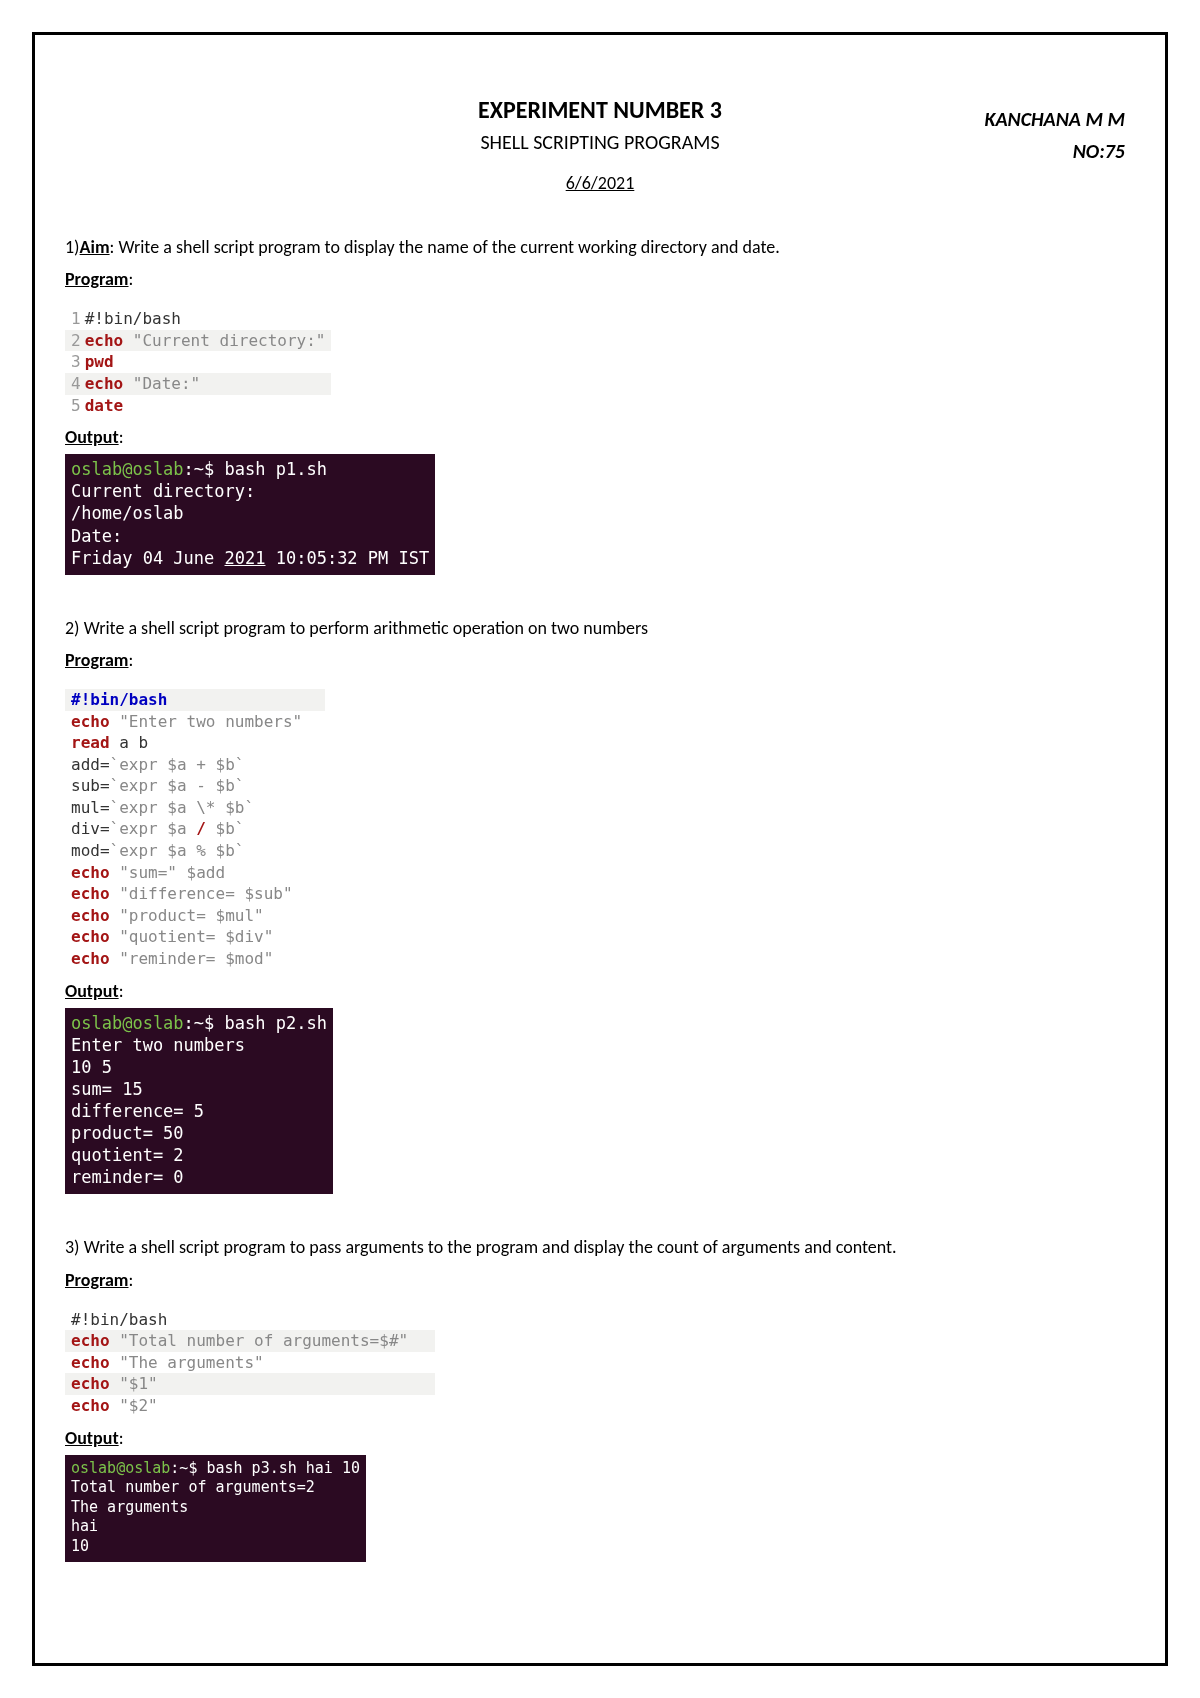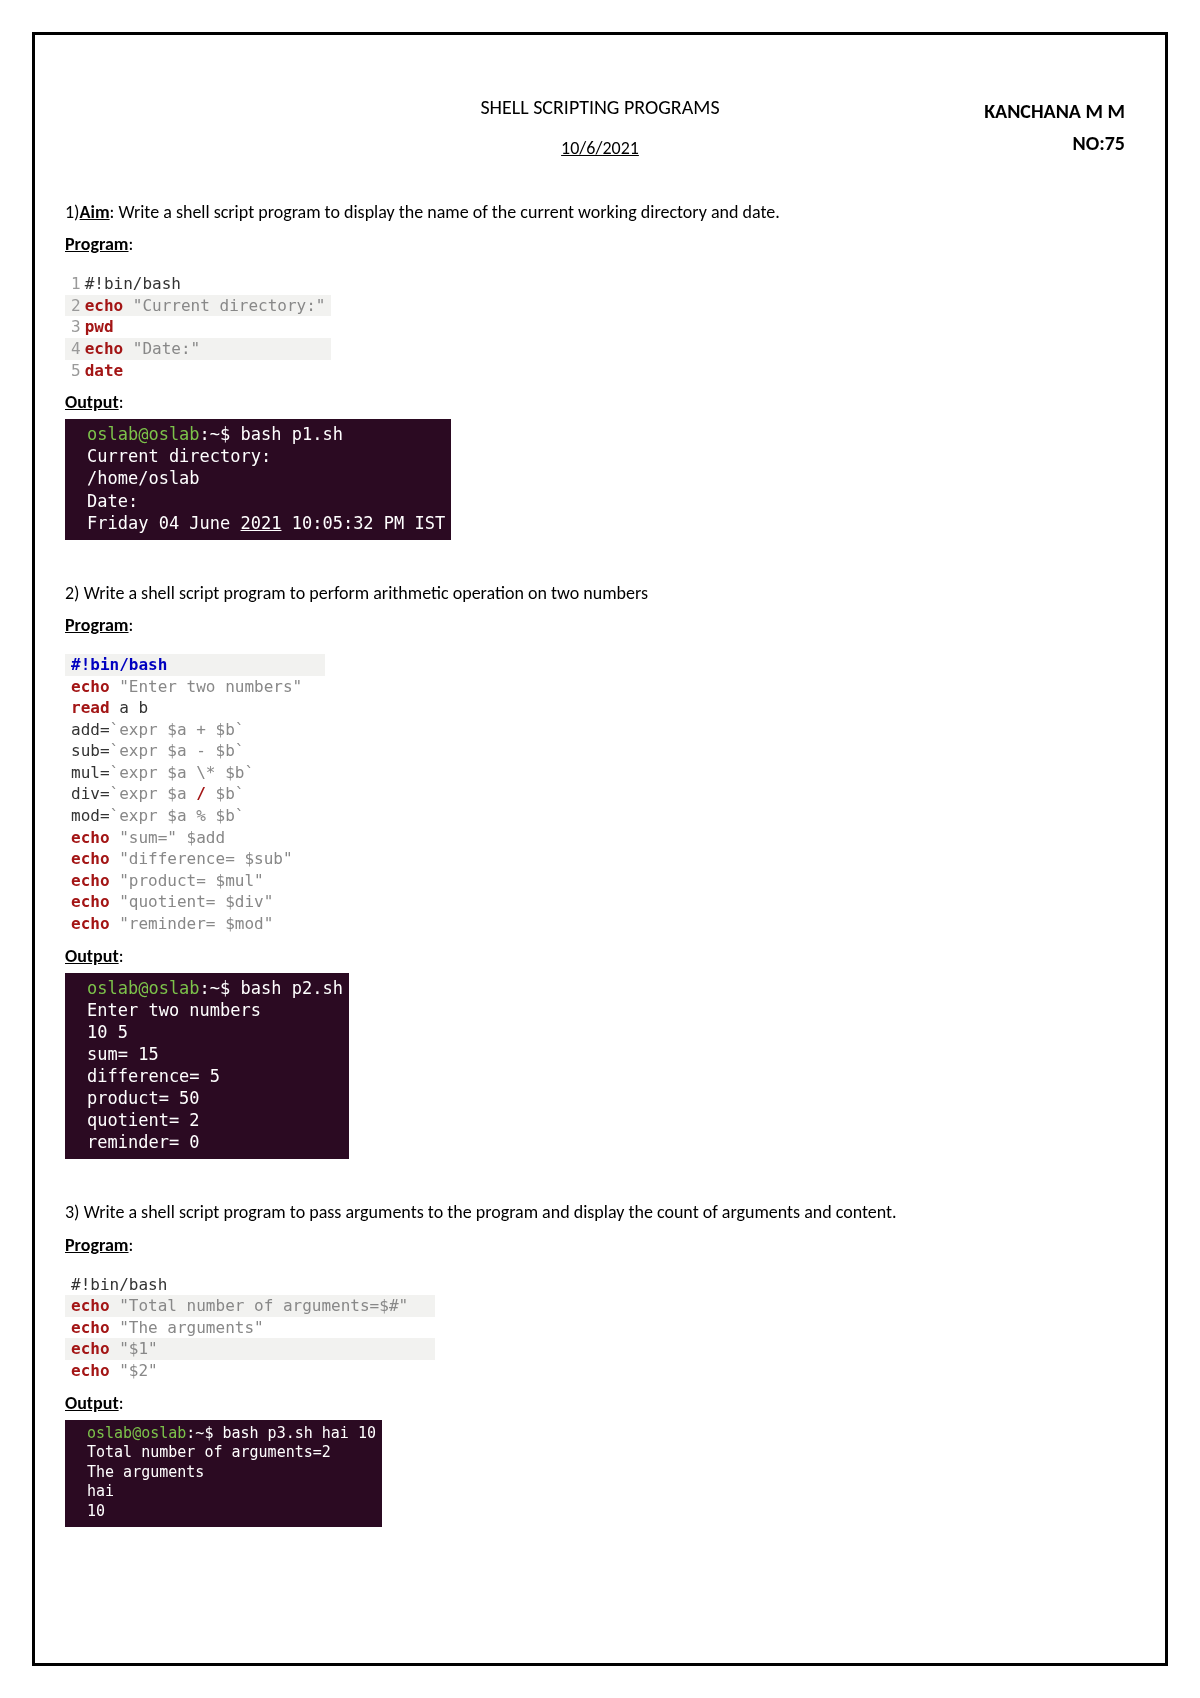--- a/index.html
+++ b/index.html
@@ -19,26 +19,27 @@
     }
     .header-block {
       position: relative;
       margin-bottom: 40px;
     }
     .header-center {
       text-align: center;
     }
     .header-right {
       position: absolute;
-      top: 0;
+      top: 8px;
       right: 10px;
       text-align: right;
       font-weight: bold;
       font-size: 20px;
       line-height: 1.6;
+      font-style: italic;
     }
     .title-main {
       font-weight: bold;
       font-size: 24px;
       margin-bottom: 6px;
     }
     .title-sub {
       font-size: 20px;
       margin-bottom: 18px;
     }
@@ -76,42 +77,43 @@
     .kw { color: #a31515; font-weight: bold; }
     .kw2 { color: #0000c0; font-weight: bold; }
     .str { color: #888; }
     .var { color: #333; }
     .terminal {
       background: #2b0a22;
       color: #fff;
       font-family: 'DejaVu Sans Mono', 'Courier New', monospace;
       font-size: 17px;
       line-height: 1.3;
-      padding: 4px 6px 6px 22px;
+      padding: 4px 6px 6px 6px;
       display: inline-block;
       margin: 4px 0 18px 0;
       white-space: pre;
     }
     .terminal.small { font-size: 15px; }
     .prompt-user { color: #7cc24a; }
     .prompt-sep { color: #fff; }
     .prompt-cmd { color: #fff; }
     .section-gap { margin-top: 22px; }
     .underline-year { text-decoration: underline; }
     .code-wide { min-width: 370px; }
   </style>
 </head>
 <body>
 
 <div class="page-frame">
 
   <div class="header-block">
     <div class="header-center">
+      <div class="title-main">EXPERIMENT NUMBER 3</div>
       <div class="title-sub">SHELL SCRIPTING PROGRAMS</div>
-      <div class="title-date">10/6/2021</div>
+      <div class="title-date">6/6/2021</div>
     </div>
     <div class="header-right">
       <div>KANCHANA M M</div>
       <div>NO:75</div>
     </div>
   </div>
 
   <div class="body">
 
     

